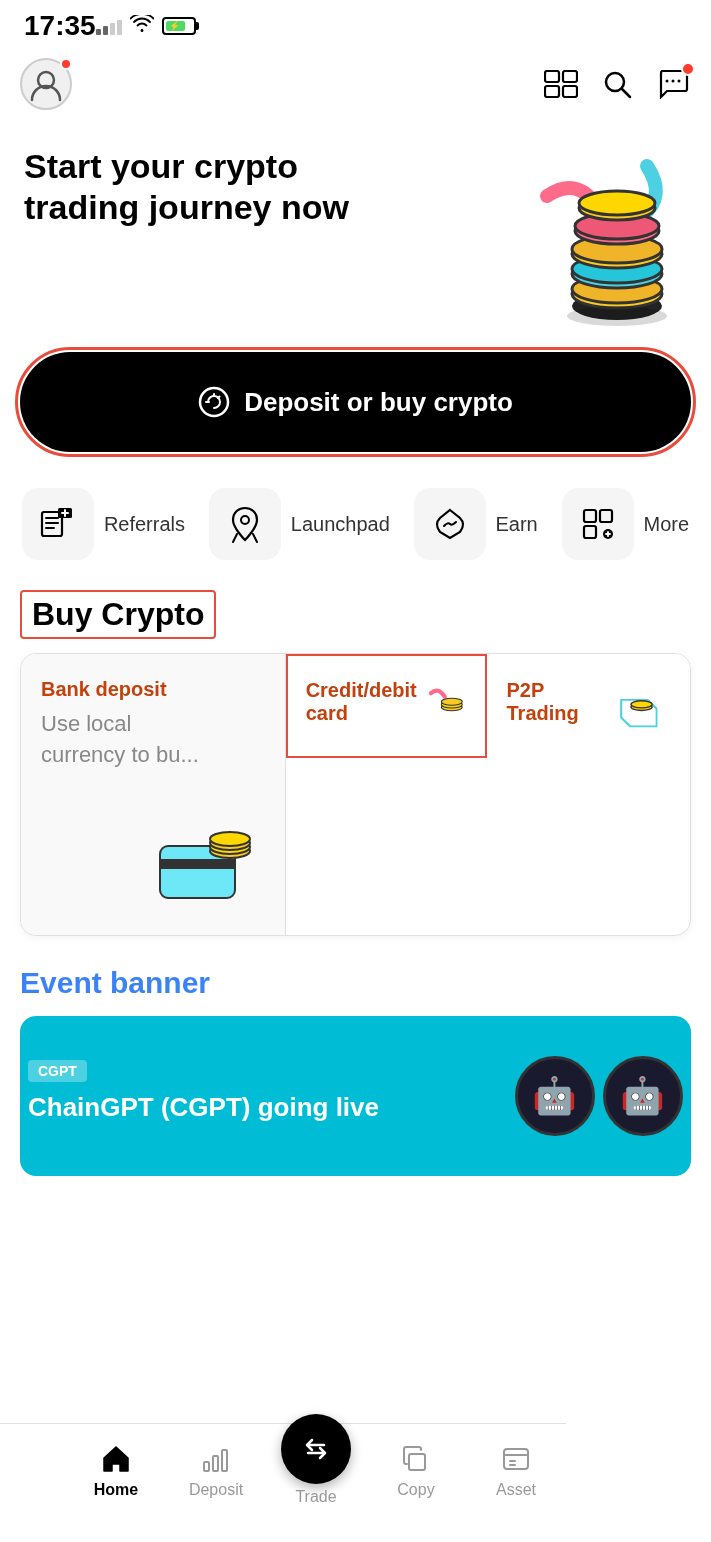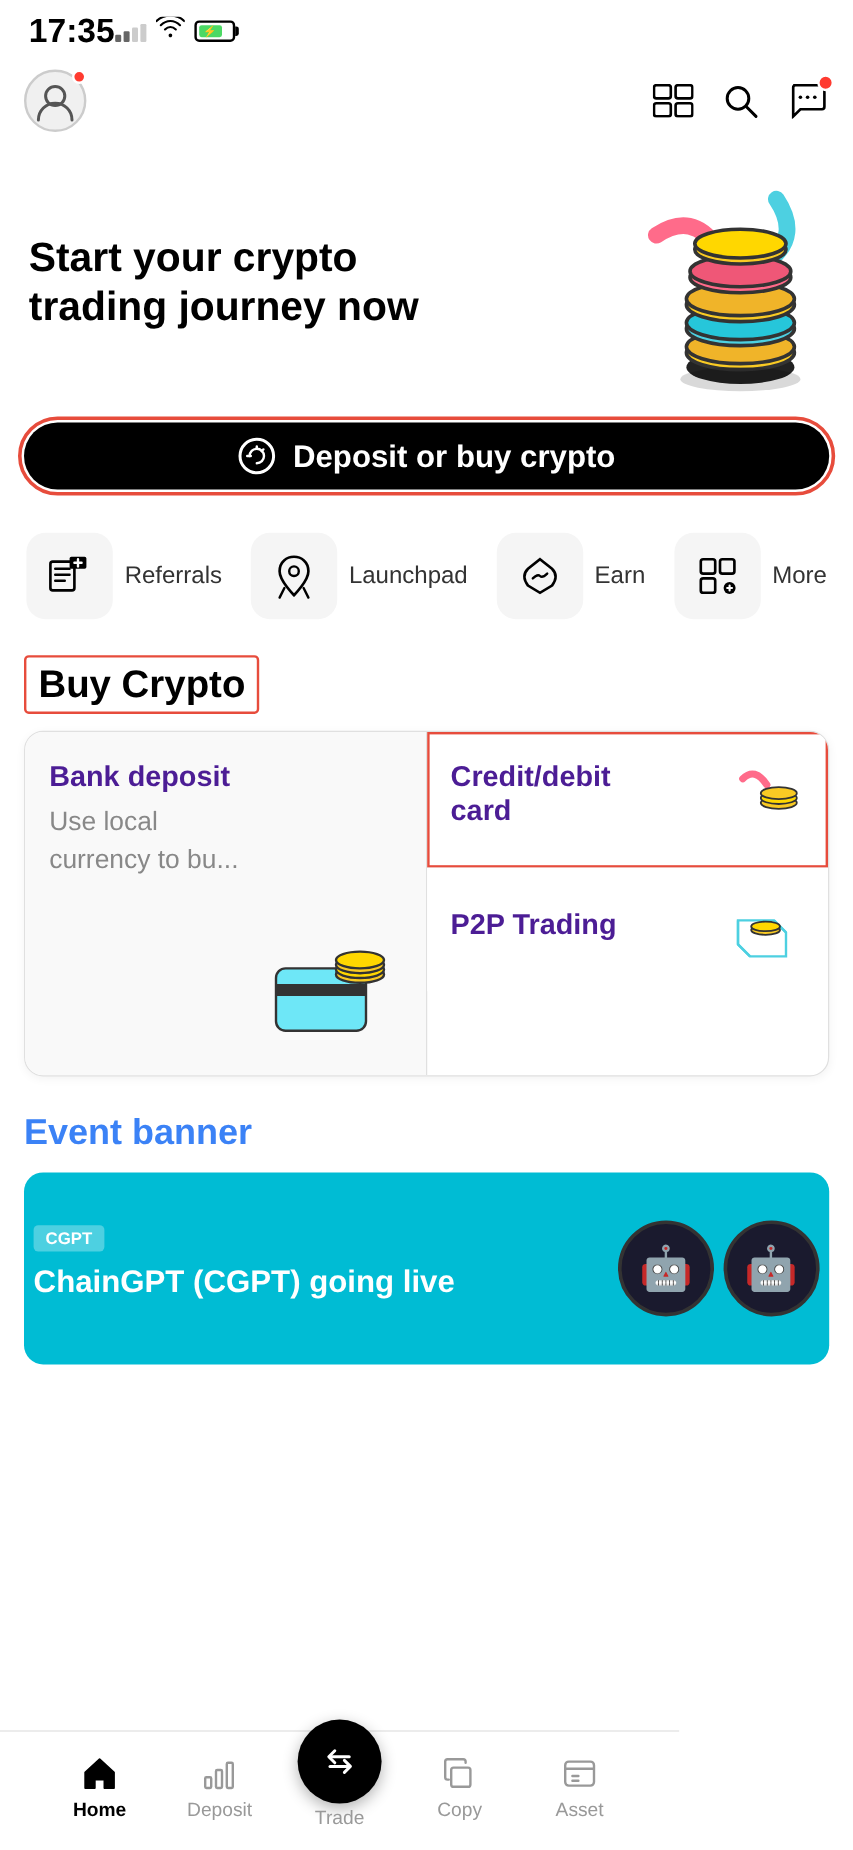--- a/index.html
+++ b/index.html
@@ -139,21 +139,20 @@
       background: #ff3b30;
       border-radius: 50%;
       border: 2px solid #fff;
     }
 
     
     .hero {
       padding: 20px 24px 10px;
       display: flex;
       justify-content: space-between;
-      align-items: center;
       min-height: 200px;
       position: relative;
       overflow: hidden;
     }
     .hero-text {
       flex: 1;
     }
     .hero-title {
       font-size: 34px;
       font-weight: 800;
@@ -170,21 +169,21 @@
 
     
     .deposit-btn-wrapper {
       padding: 16px 20px;
     }
     .deposit-btn {
       width: 100%;
       background: #000;
       border: none;
       border-radius: 50px;
-      padding: 12px 30px;
+      padding: 34px 30px;
       display: flex;
       align-items: center;
       justify-content: center;
       gap: 14px;
       cursor: pointer;
       outline: 3px solid #e74c3c;
       outline-offset: 2px;
       text-align: center;
     }
     .deposit-btn-icon {
@@ -249,23 +248,23 @@
     .crypto-card:first-child {
       border-right: 1px solid #e0e0e0;
       grid-row: span 2;
     }
     .crypto-card-right {
       border-bottom: 1px solid #e0e0e0;
       outline: 2px solid #e74c3c;
       outline-offset: -2px;
     }
     .crypto-card-title {
-      font-size: 24px;
+      font-size: 20px;
       font-weight: 700;
-      color: #4c1d95;
+      color: #c2410c;
       margin-bottom: 8px;
     }
     .crypto-card-desc {
       font-size: 22px;
       color: #888;
       line-height: 1.4;
     }
 
     
     .event-section {
@@ -330,23 +329,23 @@
 
     
     .bottom-nav {
       position: fixed;
       bottom: 0;
       left: 0;
       width: 566px;
       background: #fff;
       border-top: 1px solid #e0e0e0;
       display: flex;
-      justify-content: center;
-      align-items: center;
-      padding: 10px 0 17px;
+      justify-content: flex-end;
+      align-items: center;
+      padding: 10px 0 36px;
       z-index: 100;
     }
     .nav-item {
       display: flex;
       flex-direction: column;
       align-items: center;
       gap: 4px;
       cursor: pointer;
       min-width: 100px;
     }
@@ -571,21 +570,21 @@
             <rect x="5" y="38" width="75" height="10" fill="#333"></rect>
 
             <ellipse cx="75" cy="30" rx="20" ry="7" fill="#f9ca24" stroke="#333" stroke-width="2"></ellipse>
             <ellipse cx="75" cy="26" rx="20" ry="7" fill="#ffd700" stroke="#333" stroke-width="2"></ellipse>
             <ellipse cx="75" cy="22" rx="20" ry="7" fill="#f9ca24" stroke="#333" stroke-width="2"></ellipse>
             <ellipse cx="75" cy="18" rx="20" ry="7" fill="#ffd700" stroke="#333" stroke-width="2"></ellipse>
           </svg>
         </div>
       </div>
 
-      <div style="display:flex; flex-direction:column;">
+      <div style="display:flex; flex-direction:row;">
 
         <div class="crypto-card crypto-card-right" style="display:flex; justify-content:space-between; align-items:center; background:#fff;">
           <div class="crypto-card-title">Credit/debit<br>card</div>
           <svg width="70" height="55" viewBox="0 0 70 55" fill="none">
             <path d="M20 10 Q30 0 40 15" stroke="#ff6b8a" stroke-width="6" stroke-linecap="round" fill="none"></path>
             <ellipse cx="50" cy="30" rx="15" ry="5" fill="#f9ca24" stroke="#333" stroke-width="1.5"></ellipse>
             <ellipse cx="50" cy="26" rx="15" ry="5" fill="#ffd700" stroke="#333" stroke-width="1.5"></ellipse>
             <ellipse cx="50" cy="22" rx="15" ry="5" fill="#f9ca24" stroke="#333" stroke-width="1.5"></ellipse>
           </svg>
         </div>

